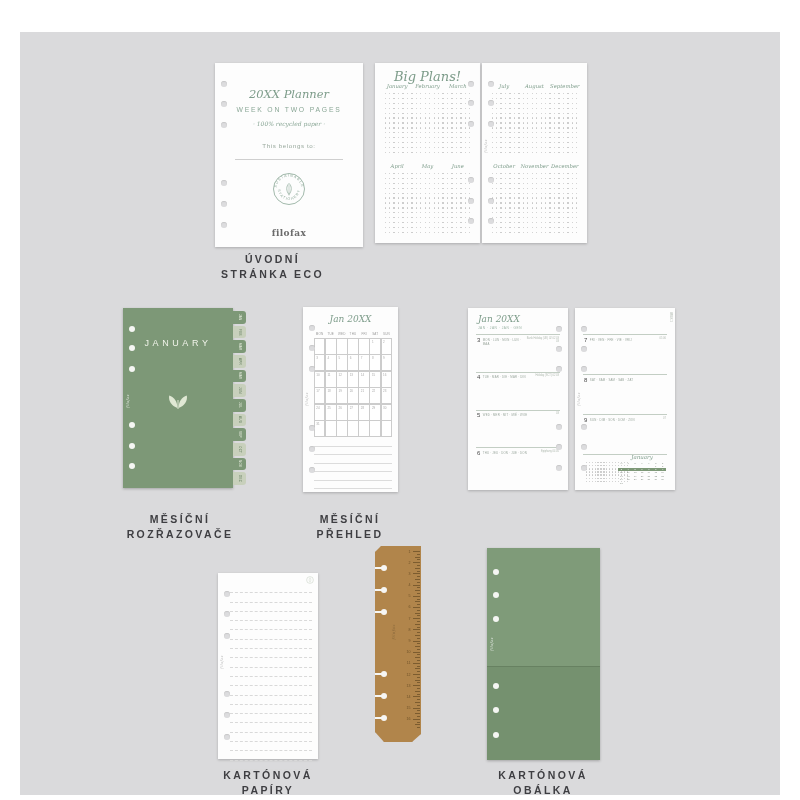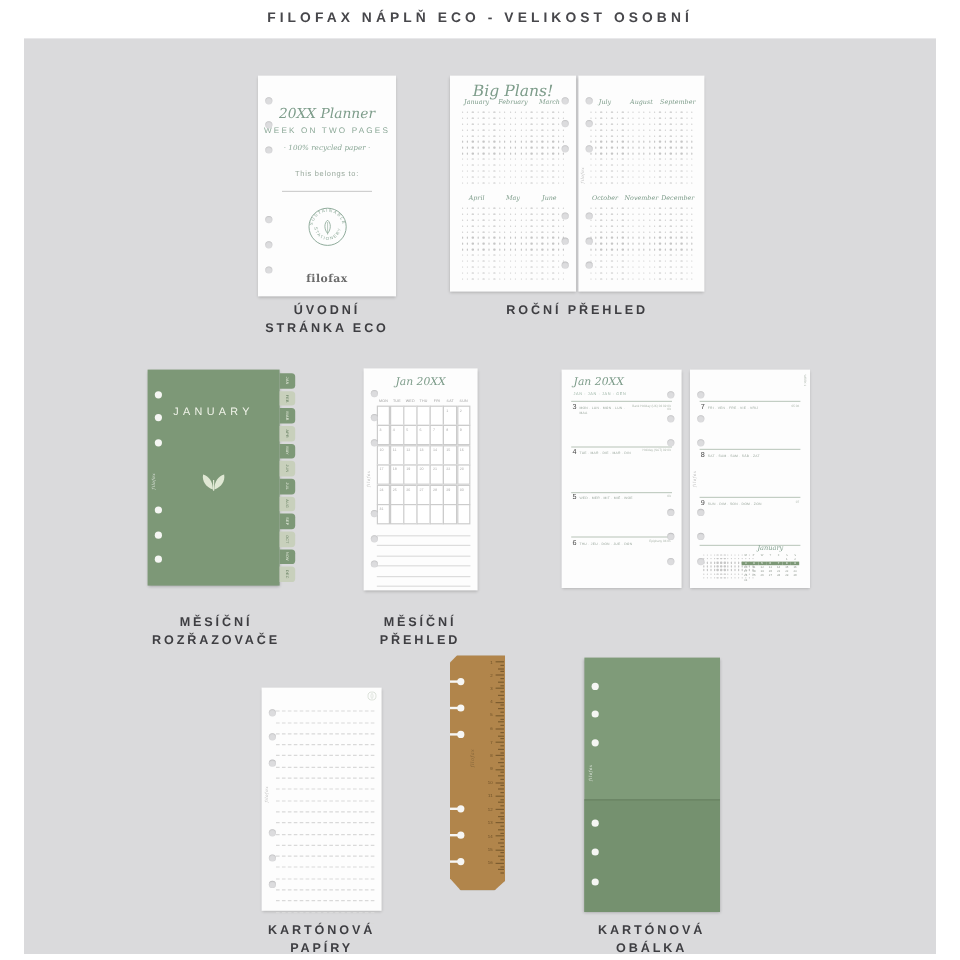--- a/index.html
+++ b/index.html
@@ -114,24 +114,23 @@
 
   
   .envelope{background:#7f9b79;}
   .env-low{position:absolute;left:0;right:0;top:118px;bottom:0;background:#75916f;
        border-top:1px solid rgba(55,75,50,.22);}
 </style>
 </head>
 <body>
 
 <div class="canvas">
-  <div class="page-title">FILOFAX NÁPLŇ ECO - VELIKOST OSOBNÍ</div>
   <div class="panel"></div>
 
-  <div class="sheet" style="left:215px;top:63px;width:115px;height:184px;">
+  <div class="sheet" style="left:215px;top:63px;width:115px;height:184px;padding-left:33px;">
     <div class="intro-script">20XX Planner</div>
     <div class="intro-caps">WEEK ON TWO PAGES</div>
     <div class="intro-tag">· 100% recycled paper ·</div>
     <div class="intro-belongs">This belongs to:</div>
     <div class="intro-line"></div>
     <svg class="intro-stamp" width="36" height="36" viewBox="0 0 36 36">
       <circle cx="18" cy="18" r="15.5" fill="none" stroke="#8aa796" stroke-width="0.8"></circle>
       <path id="arcTop" d="M 5.5 18 A 12.5 12.5 0 0 1 30.5 18" fill="none"></path>
       <path id="arcBot" d="M 7 18 A 11 11 0 0 0 29 18" fill="none"></path>
       <text font-size="3.6" fill="#8aa796" letter-spacing="1.1">
@@ -1237,21 +1236,20 @@
       <span class="hole hgray" style="top: 57.66px; left: 6px;"></span>
       <span class="hole hgray" style="top: 114.36px; left: 6px;"></span>
       <span class="hole hgray" style="top: 134.88px; left: 6px;"></span>
       <span class="hole hgray" style="top: 155.4px; left: 6px;"></span>
     </div>
 
   <div class="cap" style="left:215px;top:252px;width:115px;">
     <div>ÚVODNÍ</div>
     <div>STRÁNKA ECO</div>
   </div>
-  <div class="cap" style="left:375px;top:252px;width:212px;">ROČNÍ PŘEHLED</div>
 
   <div class="green-sheet divider" style="left:123px;top:308px;width:110px;height:180px;">
     <div class="div-month">JANUARY</div>
     <svg class="div-leaf" width="26" height="22" viewBox="0 0 26 22">
       <path d="M12.4 20 C 6.5 18 3.2 13 4.2 7.5 C 9.3 9 12.4 13.5 12.4 20 Z" fill="#e0e8d4"></path>
       <path d="M13.6 20 C 19.5 18 22.8 13 21.8 7.5 C 16.7 9 13.6 13.5 13.6 20 Z" fill="#e0e8d4"></path>
       <path d="M13 21 L 13 12" stroke="#e0e8d4" stroke-width="1"></path>
     </svg>
     <div class="vlogo vlogo-light" style="left:3px;top:48%;">filofax</div>
     <div class="tab-strip">

